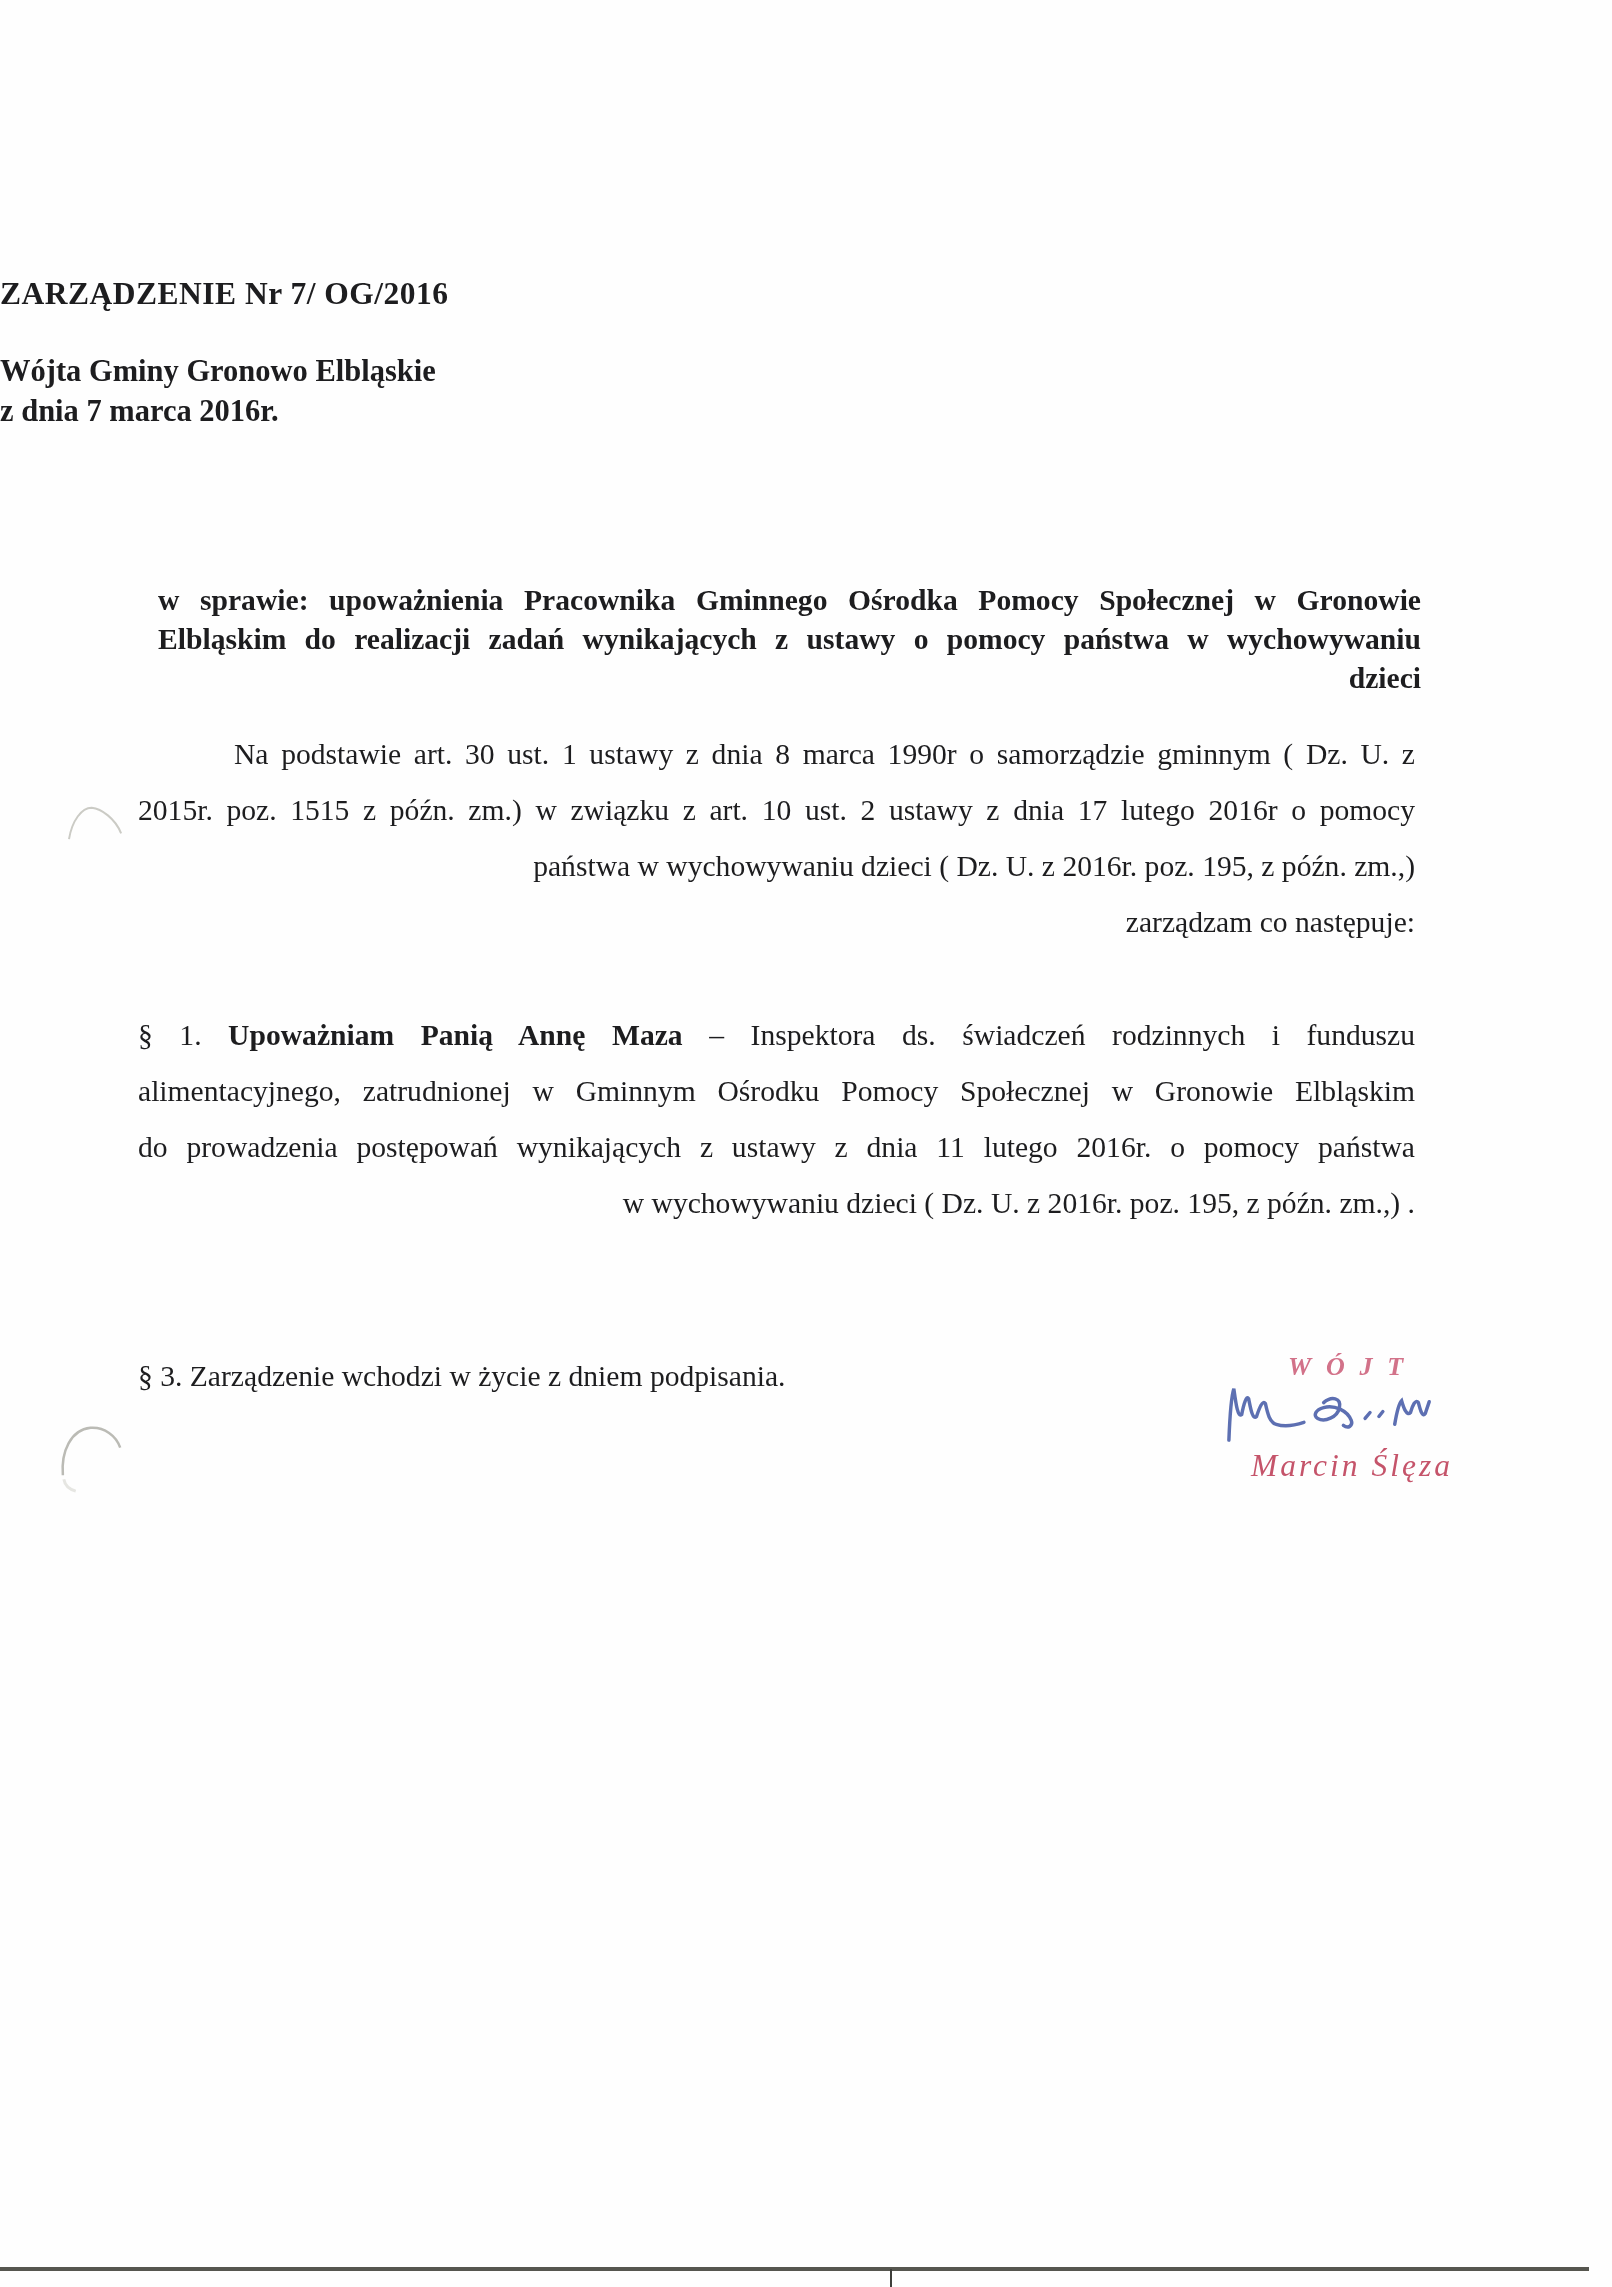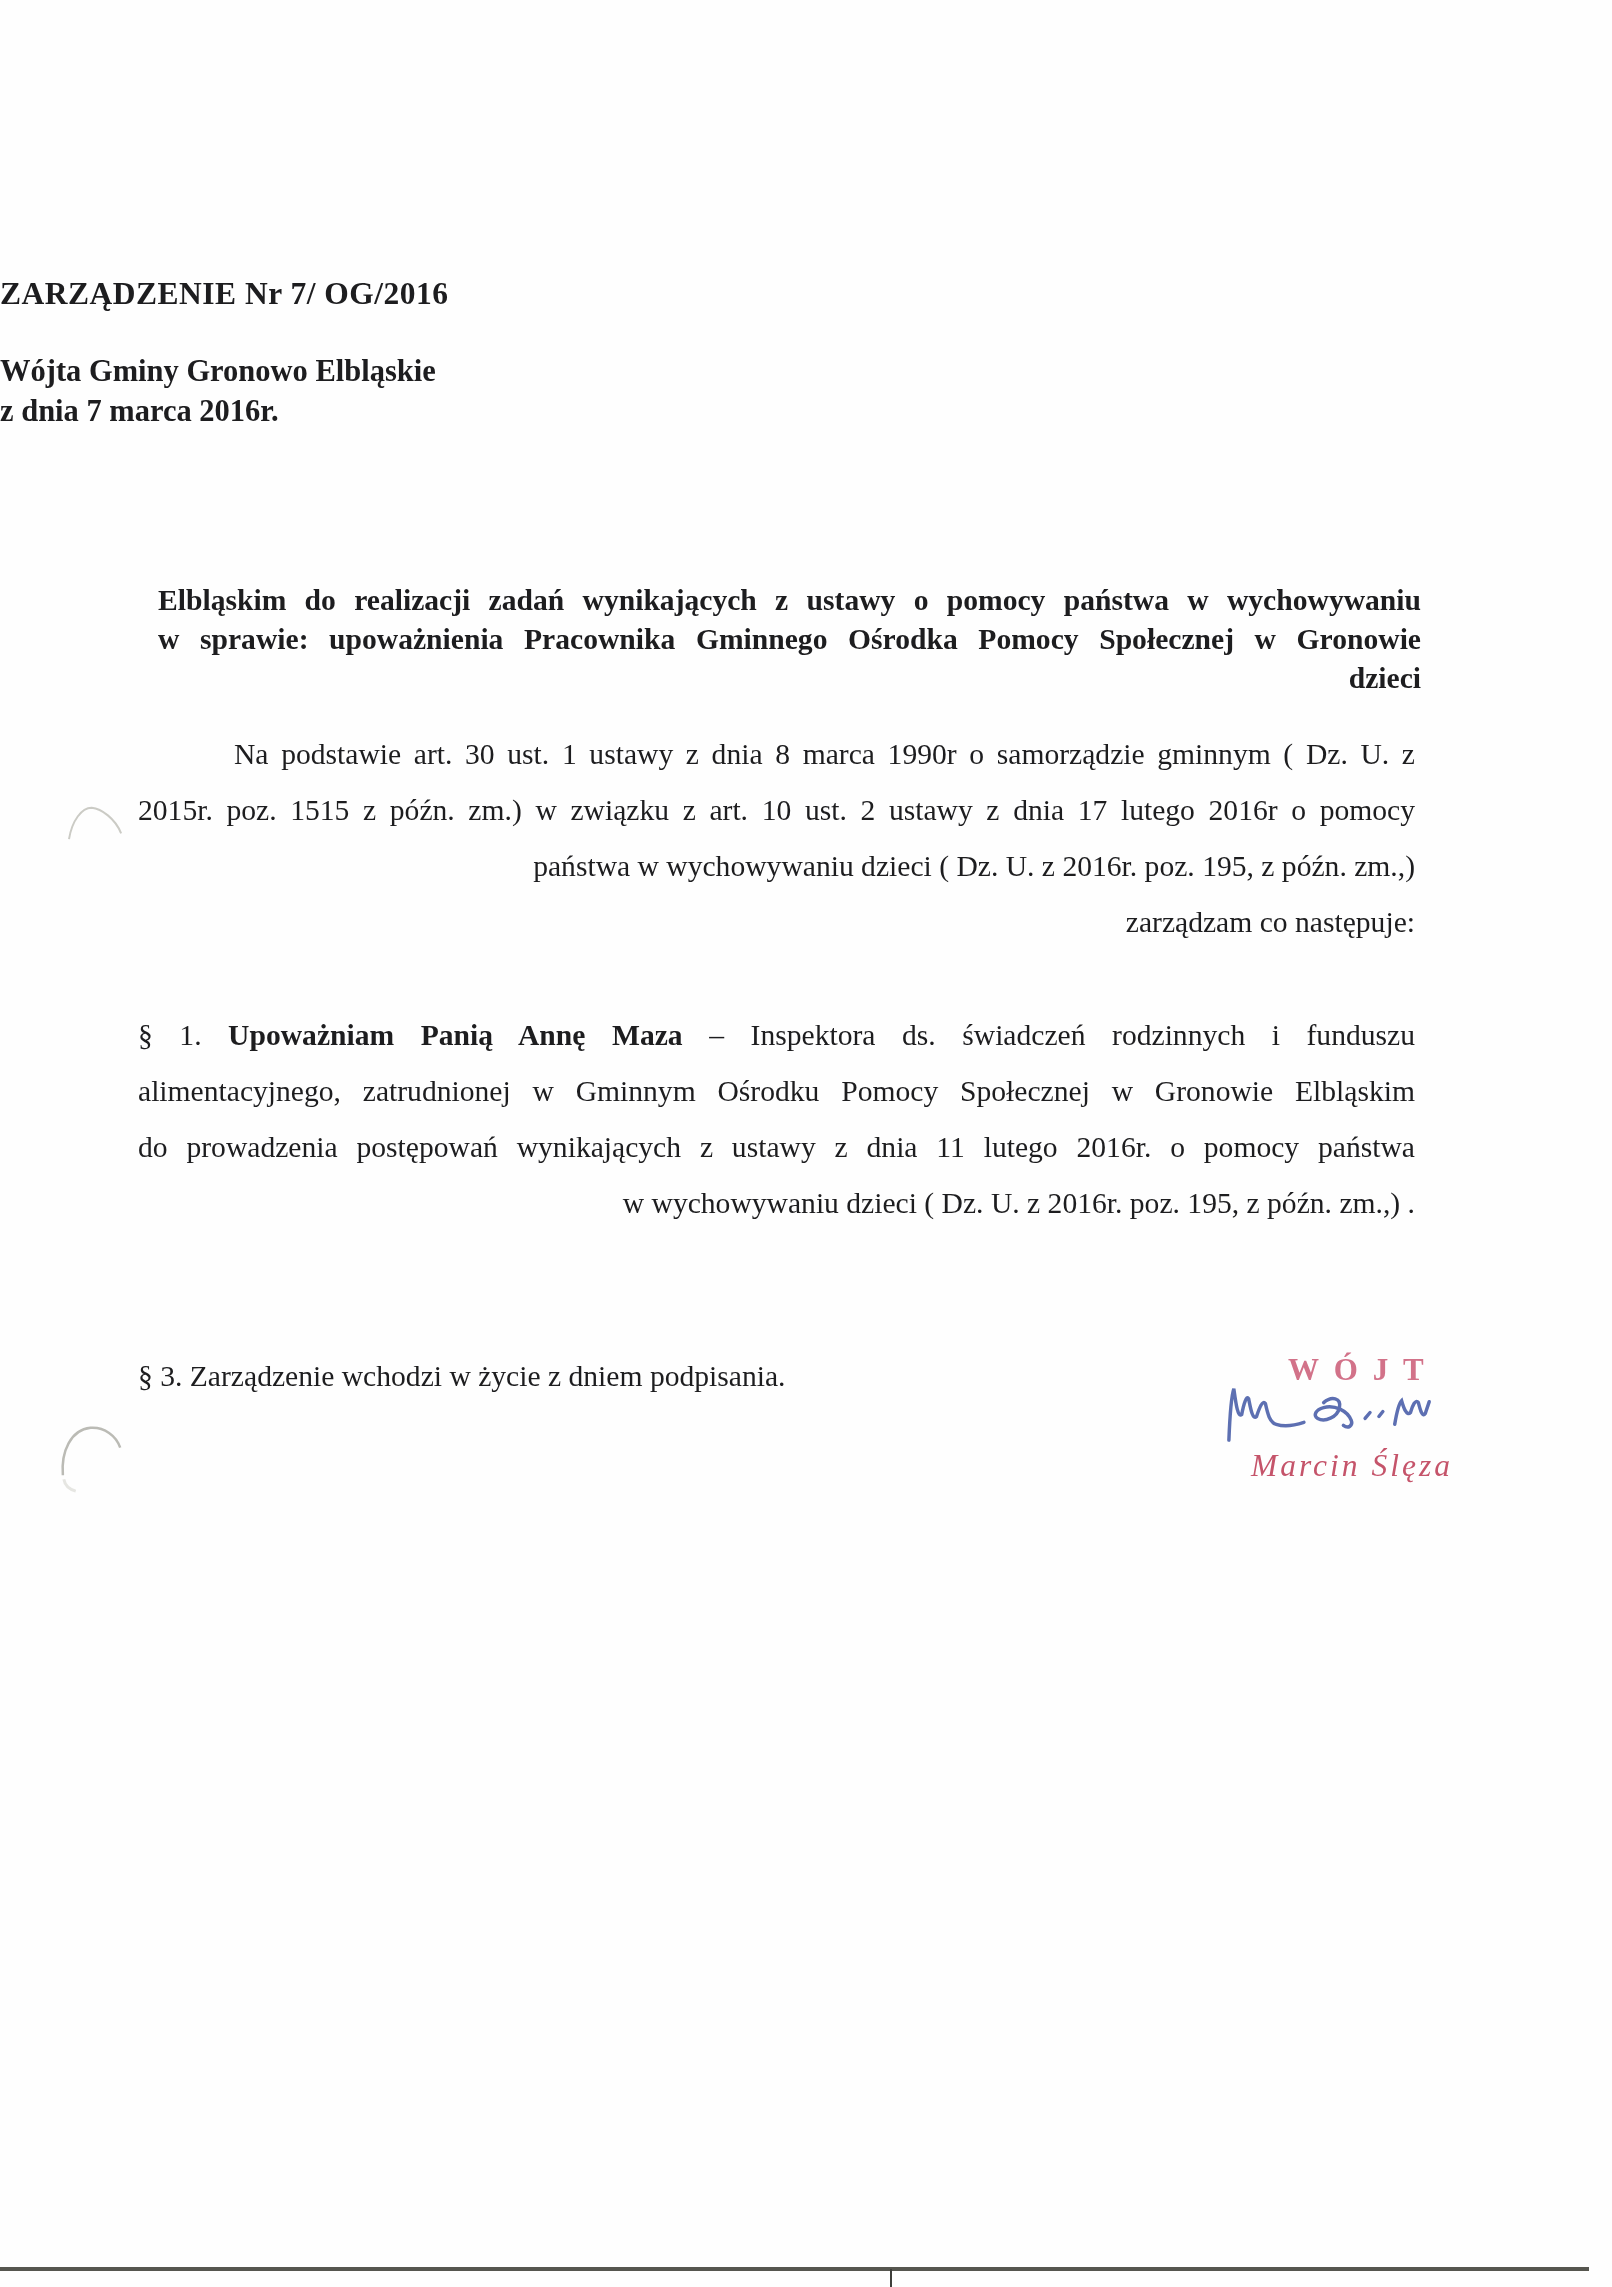--- a/index.html
+++ b/index.html
@@ -54,26 +54,27 @@
   .jline { text-align: justify; text-align-last: justify; }
   .nline { text-align: right; }
   .indent1 { text-indent: 96px; }
   .b { font-weight: bold; }
 
   
   .stamp-role {
     position: absolute;
     left: 1288px;
     top: 1352px;
-    font-size: 31px;
+    font-size: 26px;
     font-weight: bold;
     letter-spacing: 14.8px;
     color: #cf6780;
     opacity: 0.92;
     white-space: nowrap;
+    font-style: italic;
   }
   .sig-svg { position: absolute; left: 1221px; top: 1369px; }
   .stamp-name {
     position: absolute;
     left: 1251px;
     top: 1430px;
     font-size: 31.5px;
     font-style: italic;
     letter-spacing: 3px;
     color: #c24b63;
@@ -101,22 +102,22 @@
 </head>
 <body>
 
 <div class="page">
 
   <div class="head-line title">ZARZĄDZENIE Nr 7/ OG/2016</div>
   <div class="head-line issuer">Wójta Gminy Gronowo Elbląskie</div>
   <div class="head-line dateln">z dnia 7 marca 2016r.</div>
 
   <div class="subject">
+    <div class="jl">w sprawie: upoważnienia Pracownika Gminnego Ośrodka Pomocy Społecznej w Gronowie</div>
     <div class="jl">Elbląskim do realizacji zadań wynikających z ustawy o pomocy państwa w wychowywaniu</div>
-    <div class="jl">w sprawie: upoważnienia Pracownika Gminnego Ośrodka Pomocy Społecznej w Gronowie</div>
     <div class="cl">dzieci</div>
   </div>
 
   <div class="body-block legal">
     <div class="jline indent1">Na podstawie art. 30 ust. 1 ustawy z dnia 8 marca 1990r o samorządzie gminnym ( Dz. U. z</div>
     <div class="jline">2015r. poz. 1515 z późn. zm.) w związku z art. 10 ust. 2 ustawy z dnia 17 lutego 2016r o pomocy</div>
     <div class="nline">państwa w wychowywaniu dzieci ( Dz. U. z 2016r. poz. 195, z późn. zm.,)</div>
     <div class="nline">zarządzam co następuje:</div>
   </div>
 

